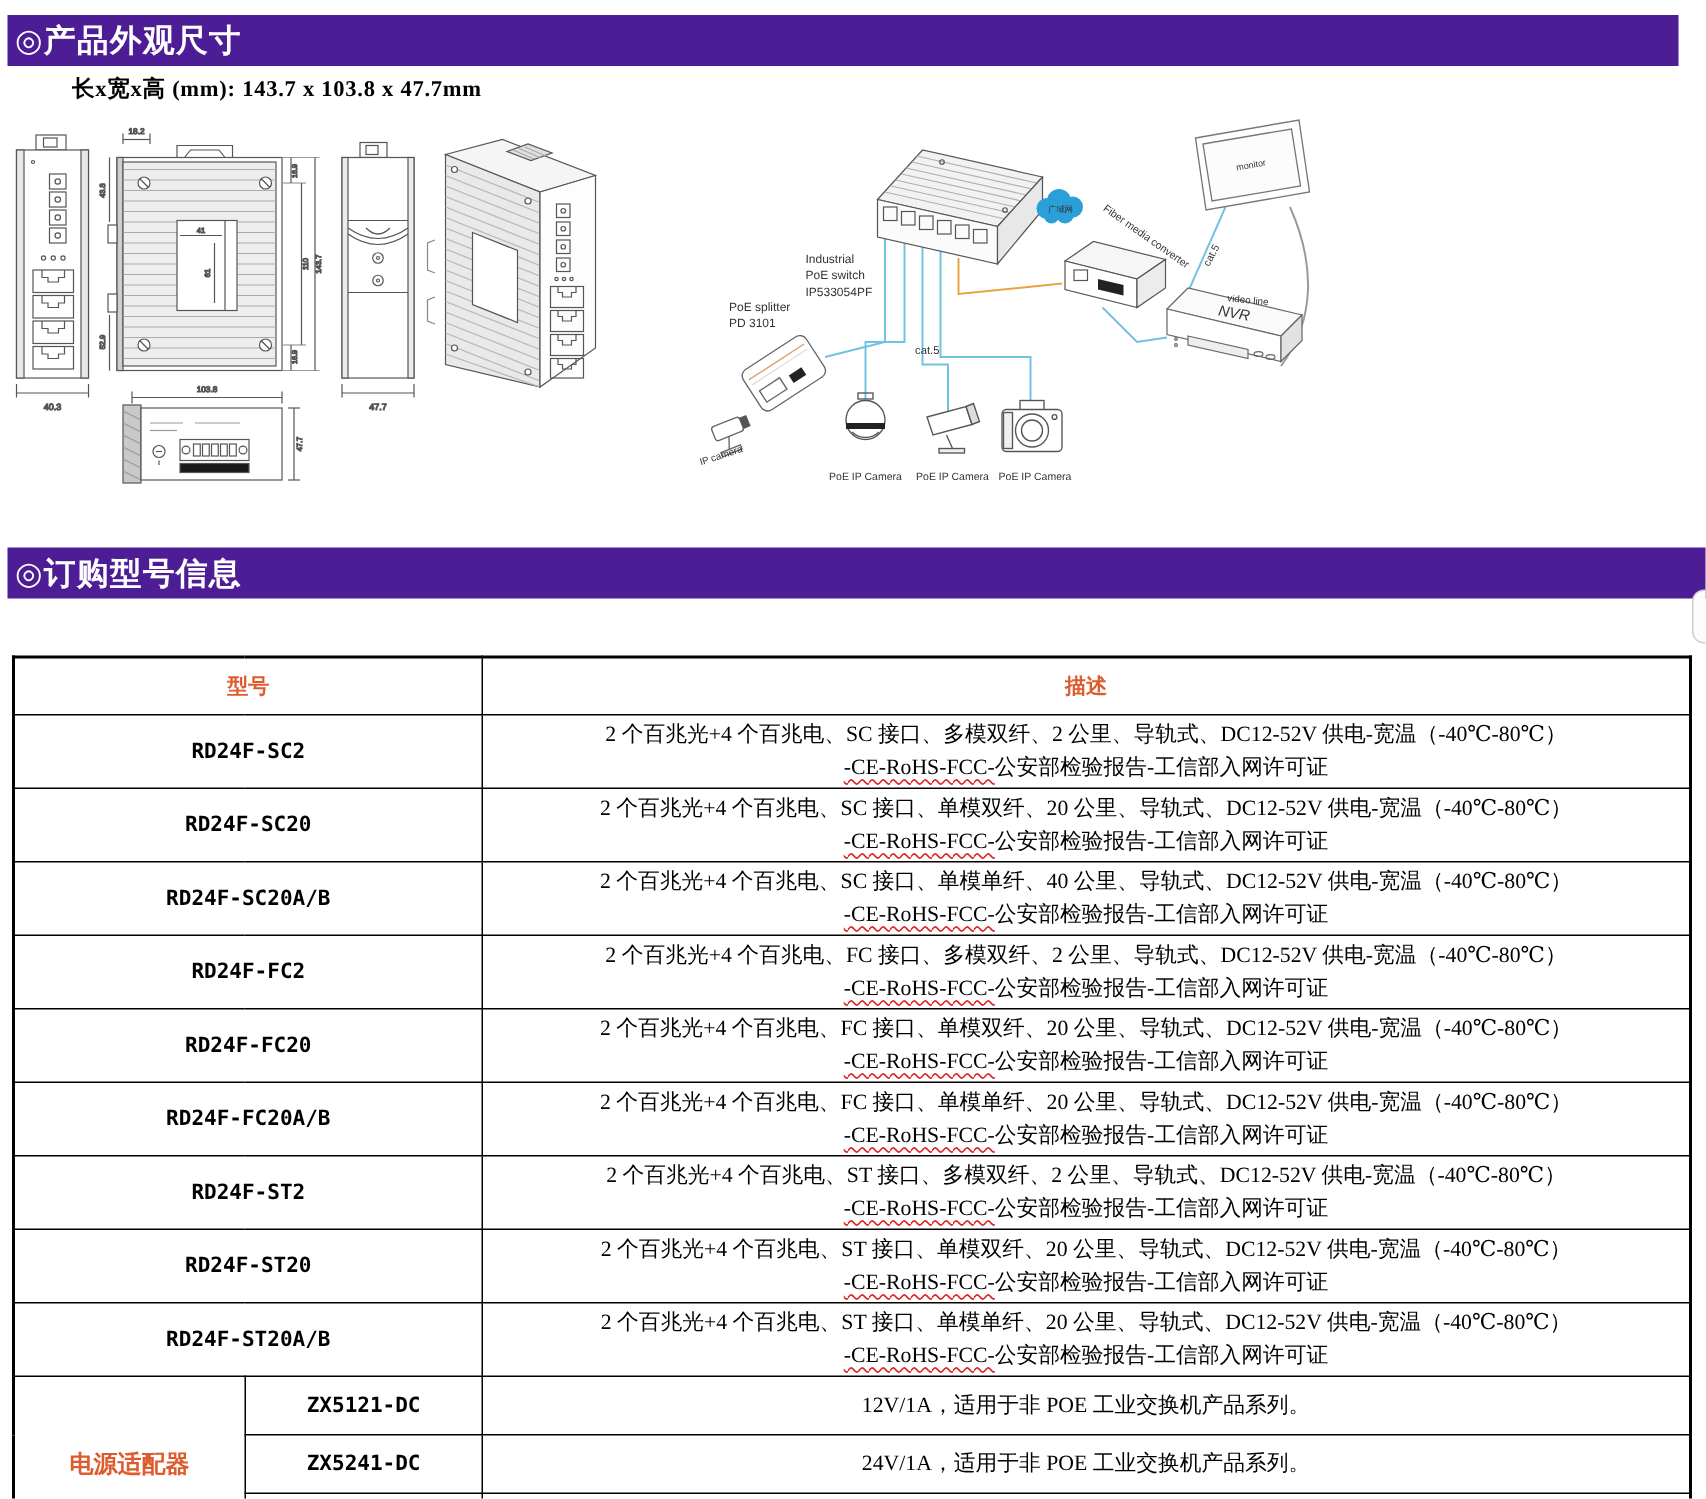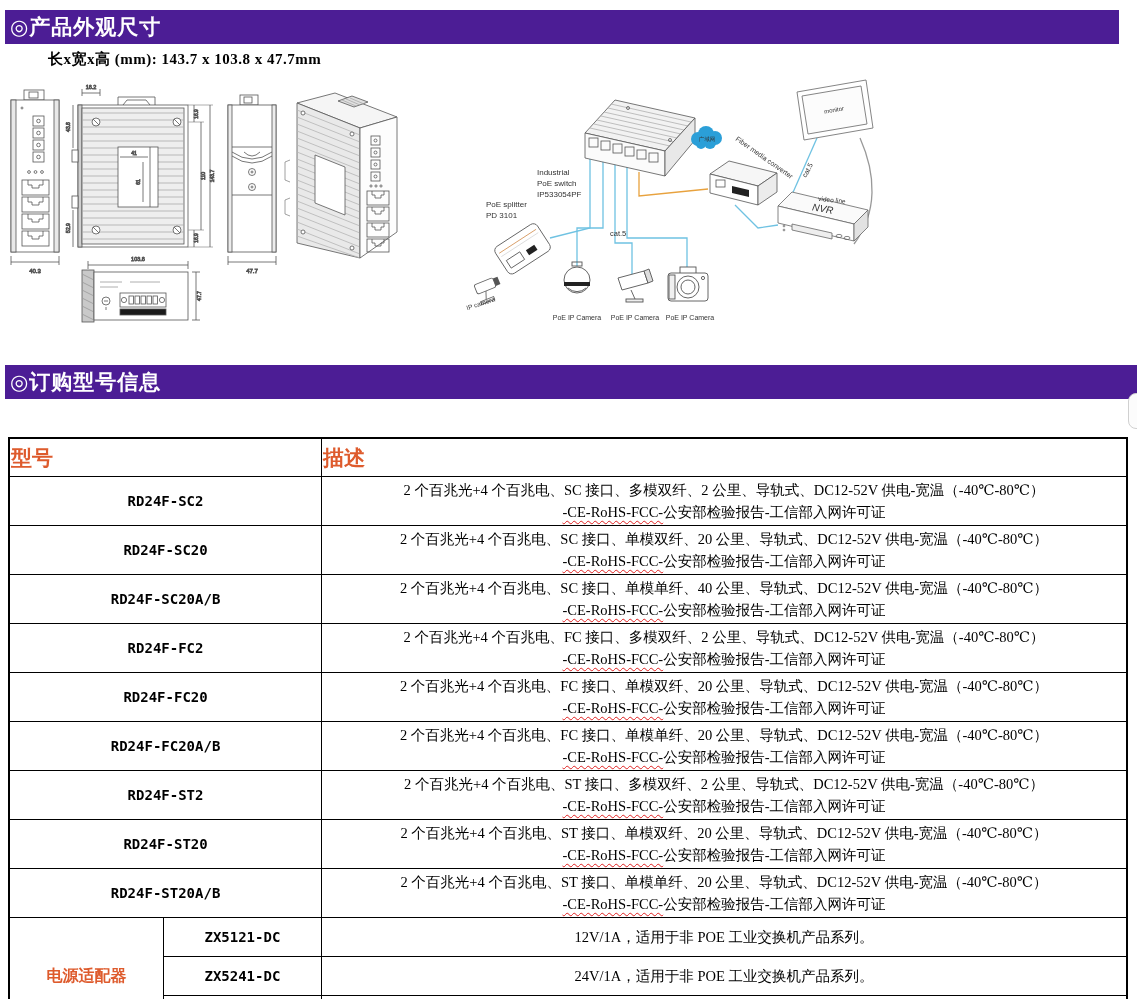--- a/index.html
+++ b/index.html
@@ -19,21 +19,21 @@
   svg text{font-family:"Liberation Sans","DejaVu Sans",sans-serif;fill:#333;}
   .scroll-remnant{
     position:absolute;left:1128px;top:393px;width:18px;height:34px;
     border:1px solid #d0d0d0;border-radius:8px;background:#fcfcfc;
   }
   .ordertable{
     position:absolute;left:8px;top:437px;width:1120px;
     border-collapse:collapse;table-layout:fixed;border:2px solid #000;
   }
   .ordertable td{border:1px solid #000;vertical-align:middle;}
-  .hdr-cell{color:#DE5B2D;font-weight:bold;font-size:21px;height:35px;}
+  .hdr-cell{color:#DE5B2D;font-weight:bold;text-align:center;font-size:14px;height:35px;}
   .model-cell{
     text-align:center;font-weight:bold;font-size:14px;height:46px;
     font-family:"DejaVu Sans Mono","Liberation Mono",monospace;
   }
   .desc-cell{font-size:14.5px;line-height:22px;padding:1px 5px;text-align:center;}
   .adp-label{color:#DE5B2D;font-weight:bold;font-size:16px;text-align:center;}
   .adp-model{
     text-align:center;font-weight:bold;font-size:14px;height:36px;
     font-family:"DejaVu Sans Mono","Liberation Mono",monospace;
   }

